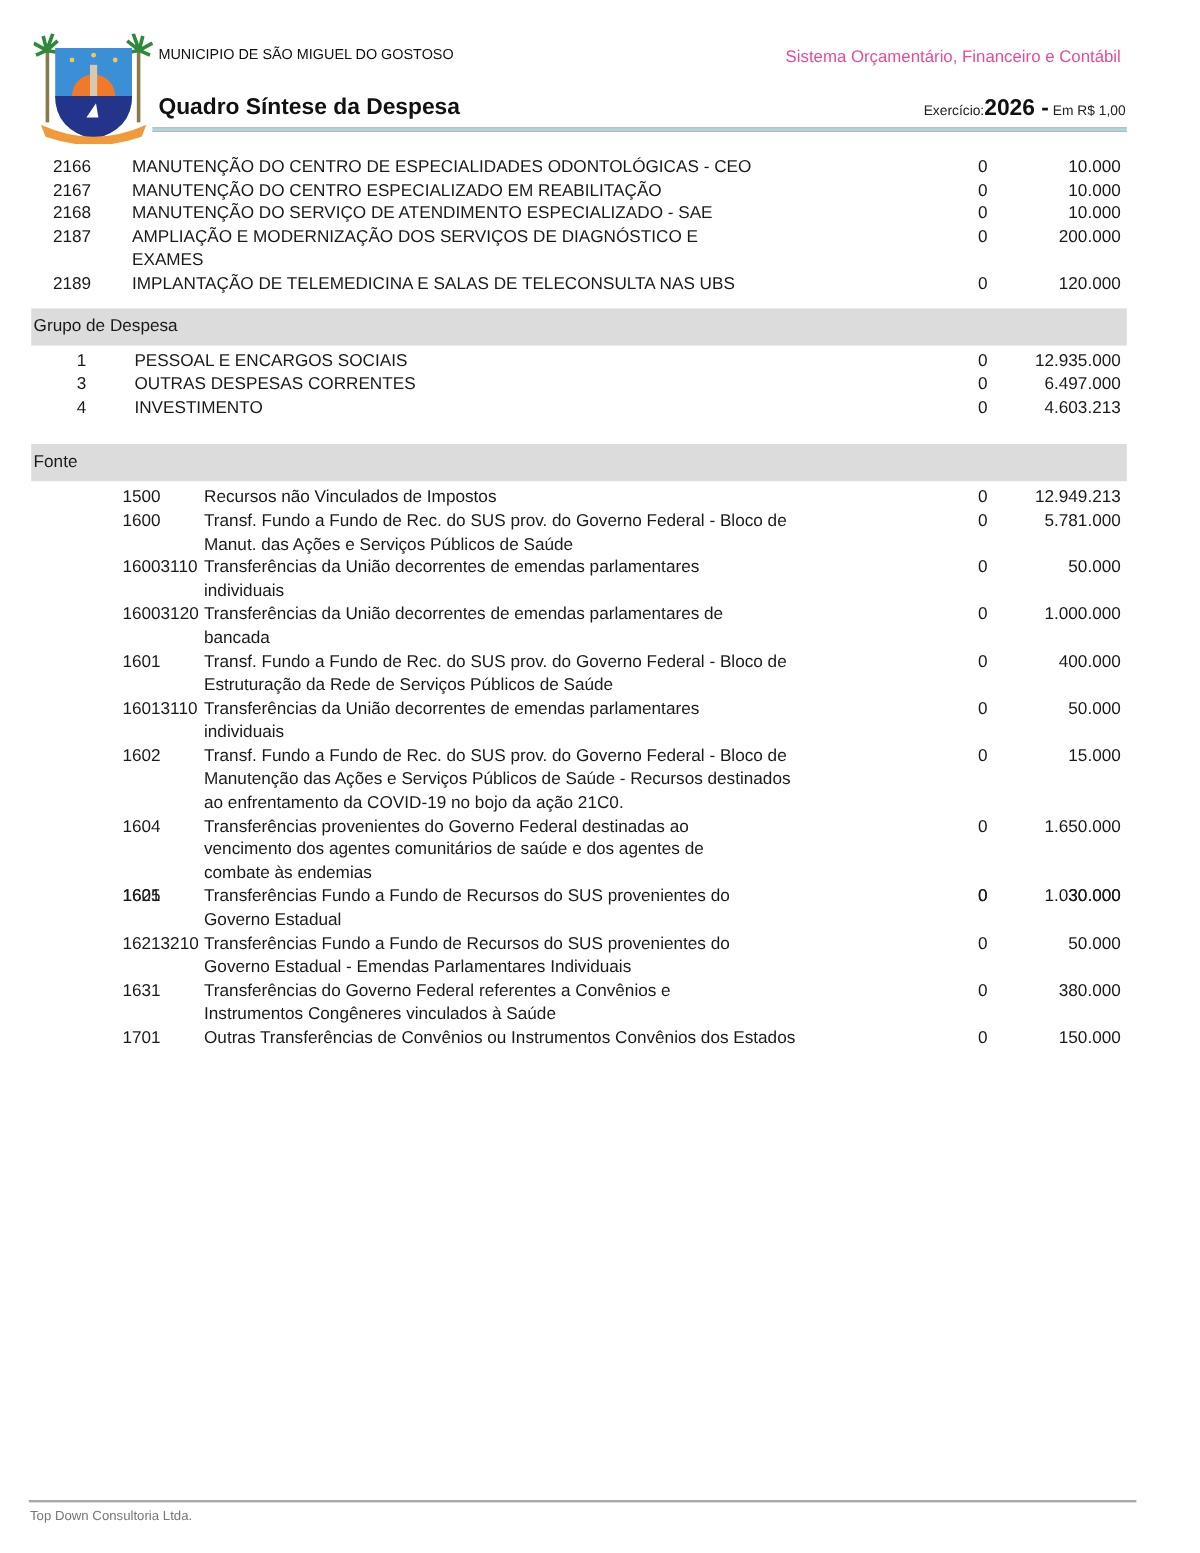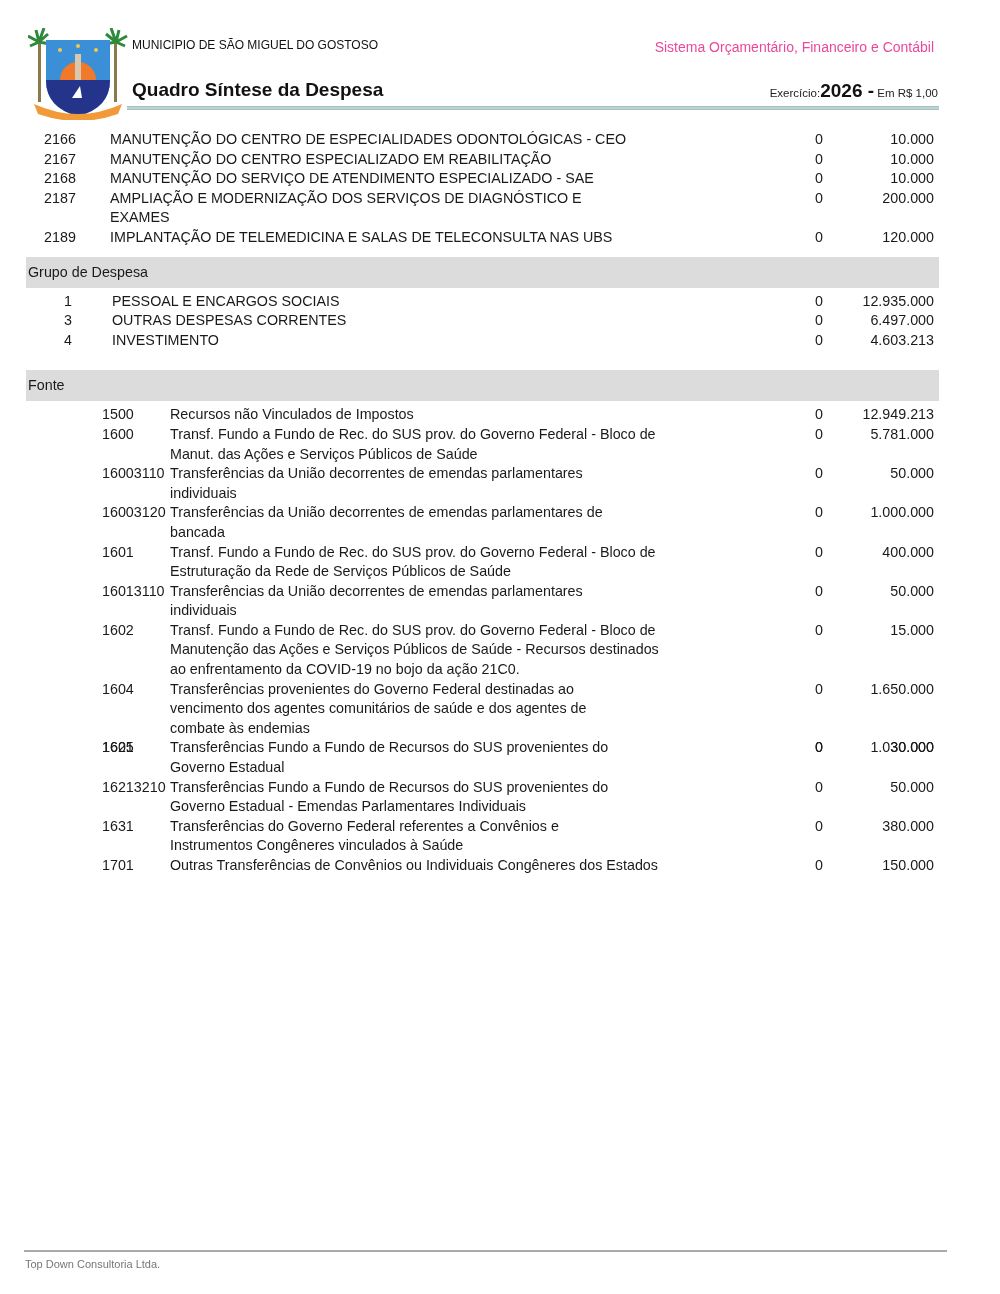--- a/index.html
+++ b/index.html
@@ -198,21 +198,21 @@
       <span class="val">50.000</span>
     </div>
     <div class="row fonte">
       <span class="code">1631</span>
       <div class="desc" style="width:580px">Transferências do Governo Federal referentes a Convênios e Instrumentos Congêneres vinculados à Saúde</div>
       <span class="col0">0</span>
       <span class="val">380.000</span>
     </div>
     <div class="row fonte">
       <span class="code">1701</span>
-      <div class="desc">Outras Transferências de Convênios ou Individuais Congêneres dos Estados</div>
+      <div class="desc">Outras Transferências de Convênios ou Instrumentos Convênios dos Estados</div>
       <span class="col0">0</span>
       <span class="val">150.000</span>
     </div>
   </div>
 </div>
 
 <div class="footer-rule"></div>
 <div class="footer-text">Top Down Consultoria Ltda.</div>
 
 </body></html>

